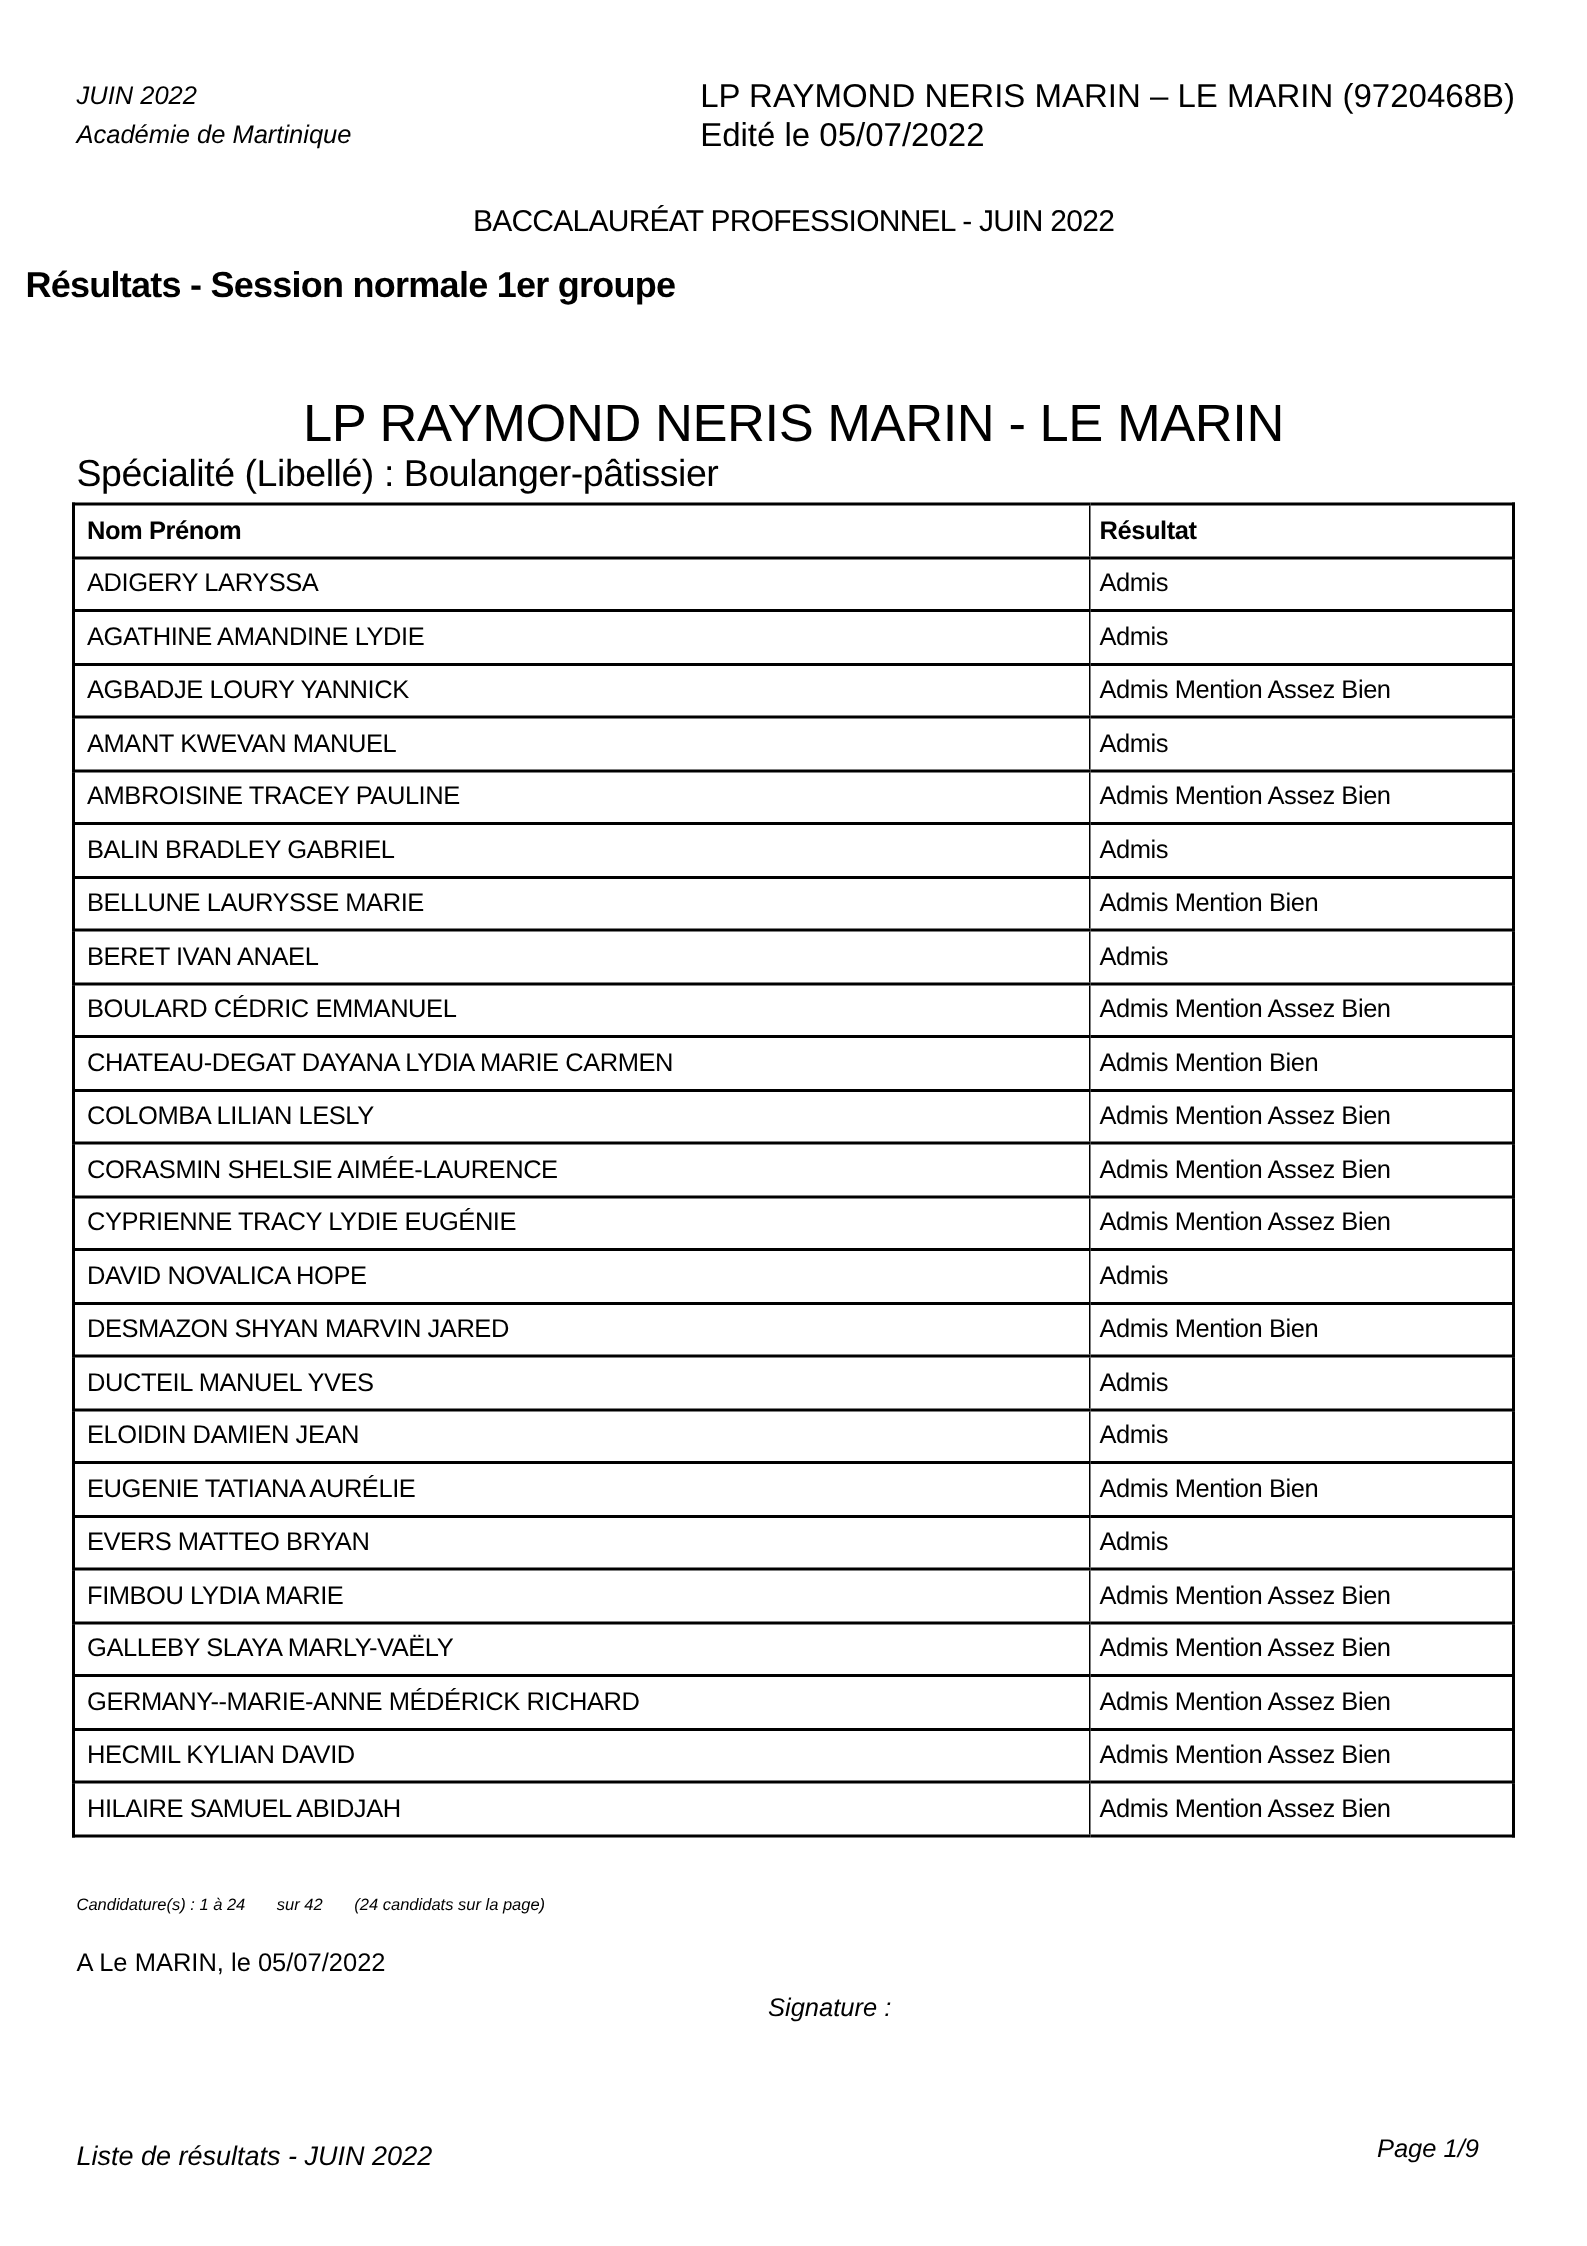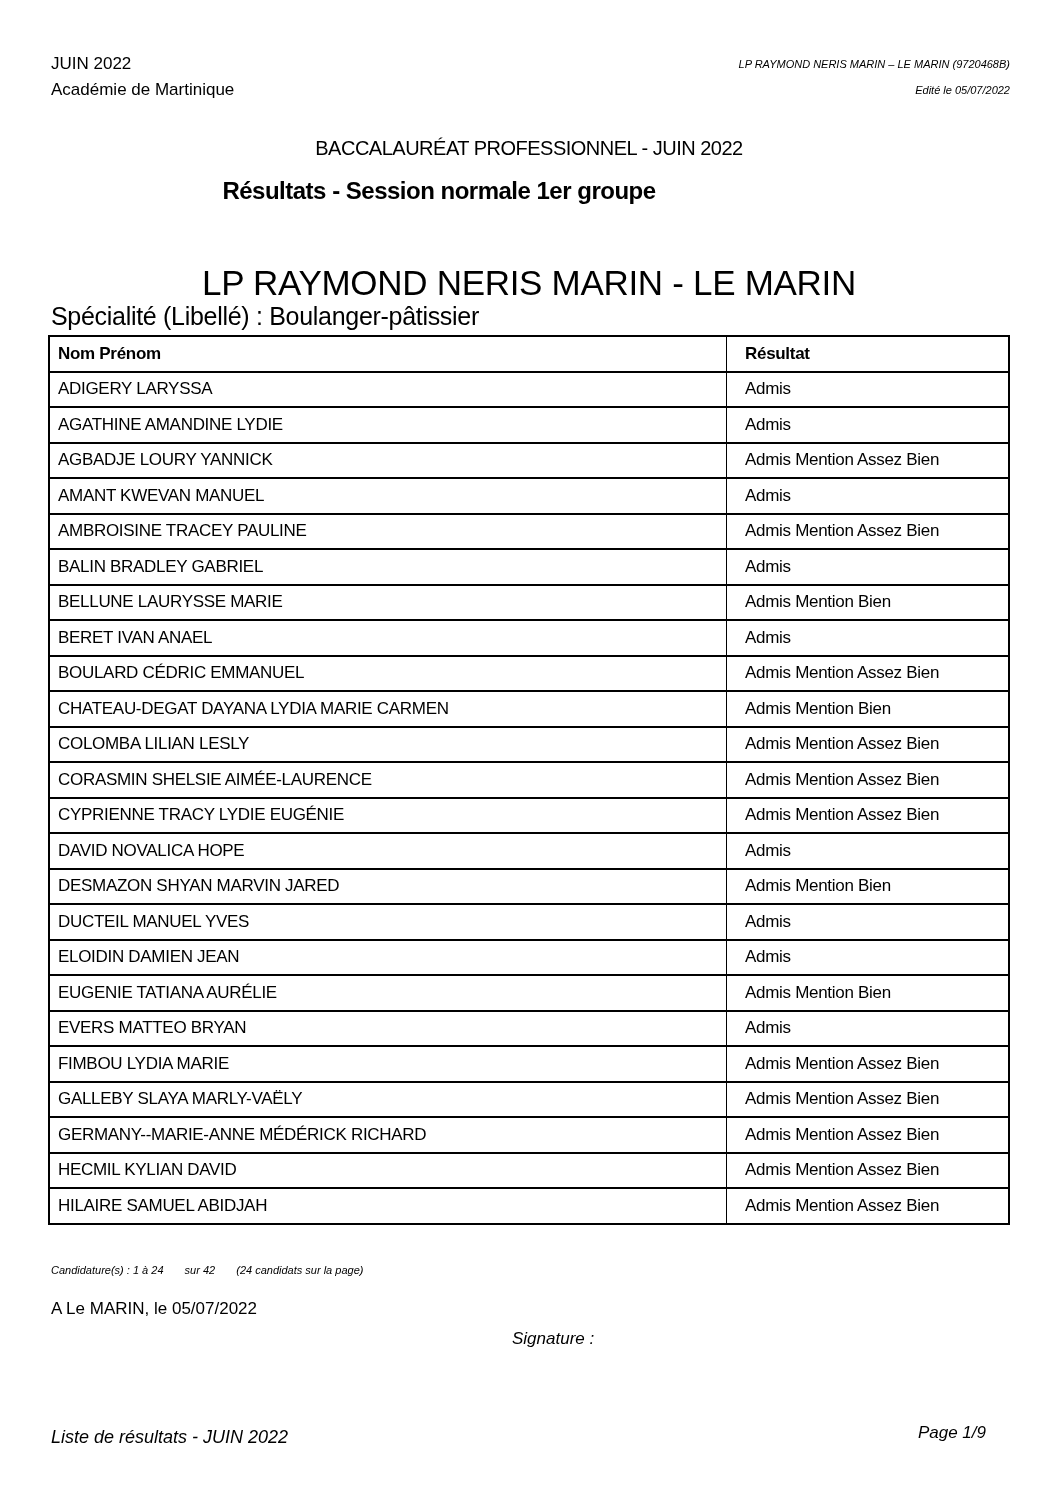--- a/index.html
+++ b/index.html
@@ -1,40 +1,40 @@
 <!DOCTYPE html>
 <html><head>
   <meta charset="utf-8">
   <style>
     html, body { margin: 0; padding: 0; background: #ffffff; }
     body {
       width: 1058px; height: 1497px; position: relative; overflow: hidden;
       font-family: "Liberation Sans", sans-serif; color: #000;
     }
     .abs { position: absolute; }
-    .hdr-left { left: 51px; top: 51px; font-size: 17px; line-height: 26px; }
-    .hdr-right { right: 48px; top: 51px; font-size: 11px; font-style: italic; line-height: 26px; text-align: right; }
+    .hdr-left { left: 51px; top: 51px; font-size: 17px; font-style: italic; line-height: 26px; }
+    .hdr-right { right: 48px; top: 51px; font-size: 22px; line-height: 26px; }
     .title-main { left: 0; width: 1058px; top: 137px; text-align: center; font-size: 20px; letter-spacing: -0.5px; }
-    .title-sub { left: 0; width: 878px; top: 177px; text-align: center; font-size: 24px; font-weight: bold; letter-spacing: -0.5px; }
+    .title-sub { left: 0; width: 878px; top: 177px; text-align: left; font-size: 24px; font-weight: bold; letter-spacing: -0.5px; padding-left: 17px; }
     .school { left: 0; width: 1058px; top: 263px; text-align: center; font-size: 35px; letter-spacing: -0.3px; }
     .specialite { left: 51px; top: 302px; font-size: 25px; letter-spacing: -0.3px; }
     .specialite .lbl { font-weight: normal; }
 
     table.results {
       position: absolute; left: 48px; top: 335px; width: 962px;
       border-collapse: collapse; font-size: 17px; letter-spacing: -0.3px;
     }
     table.results td, table.results th {
       height: 33.5px; padding: 0 0 0 8px; text-align: left; vertical-align: middle;
       border-left: 1px solid #000; border-right: 1px solid #000;
       border-top: 2px solid #000; border-bottom: 2px solid #000;
     }
     table.results th { font-weight: bold; }
     table.results .col-name { width: 668px; border-left: 2px solid #000; }
-    table.results .col-res { border-right: 2px solid #000; padding-left: 18px; }
+    table.results .col-res { border-right: 2px solid #000; padding-left: 6px; }
 
     .count { left: 51px; top: 1264px; font-size: 11px; font-style: italic; }
     .count span { margin-right: 18px; }
     .place { left: 51px; top: 1299px; font-size: 17px; }
     .signature { left: 512px; top: 1329px; font-size: 17px; font-style: italic; }
     .foot-left { left: 51px; top: 1427px; font-size: 18px; font-style: italic; }
     .foot-right { right: 72px; top: 1423px; font-size: 17px; font-style: italic; }
   </style>
 </head>
 <body>

